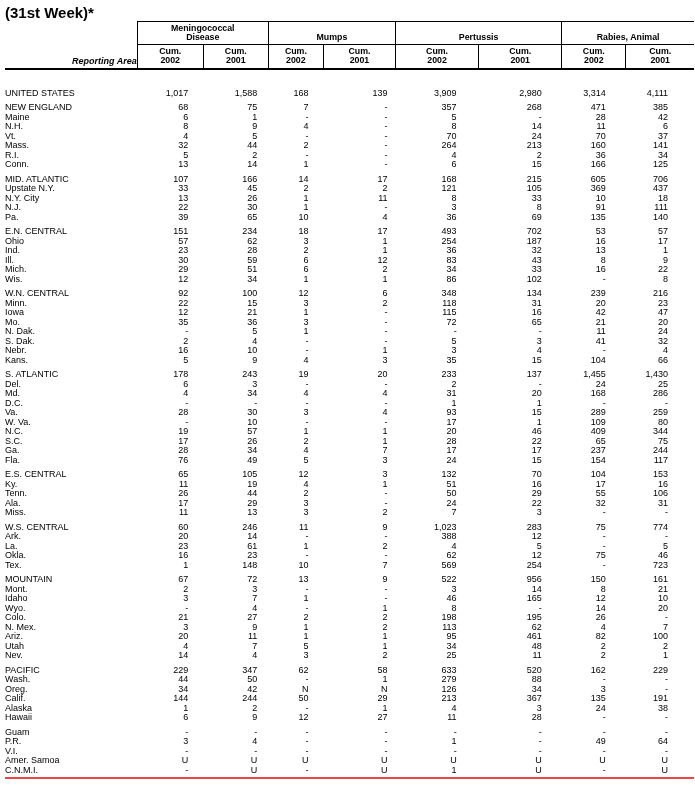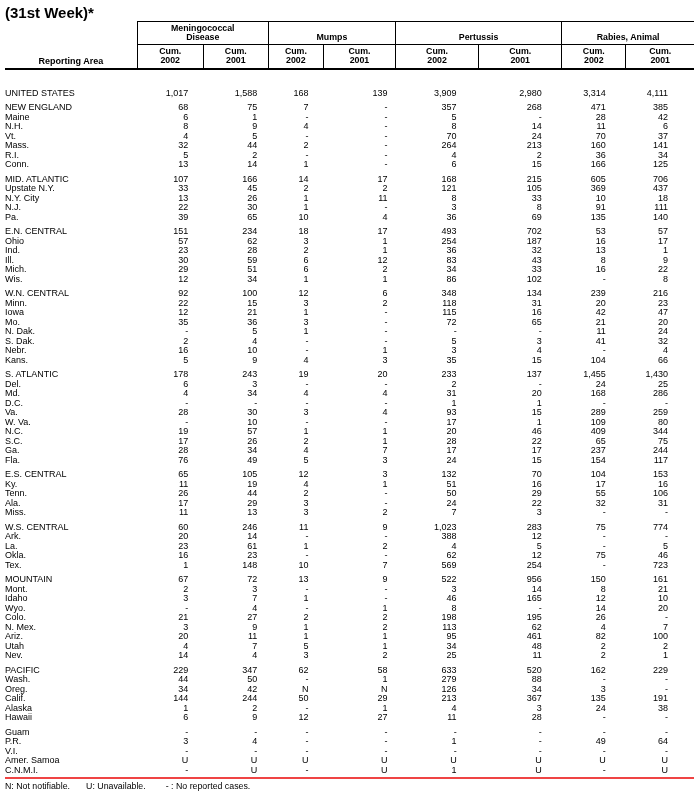--- a/index.html
+++ b/index.html
@@ -12,22 +12,22 @@
 
   .title { font-weight:bold; font-size:10.5px; line-height:11.5px; white-space:nowrap; }
   .title .cont { font-style:italic; }
   .title-line2 { font-weight:bold; font-size:15px; line-height:11.5px; }
 
   table { border-collapse:collapse; table-layout:fixed; width:689px; margin-top:2px; }
   th, td { padding:0; margin:0; }
 
   
   th.area-head {
-    text-align:center; vertical-align:bottom; font-weight:bold; font-size:9px;
-    line-height:10px; border-bottom:2px solid #000; padding-bottom:2px;
+    text-align:right; vertical-align:bottom; font-weight:bold; font-size:9px;
+    line-height:10px; border-bottom:2px solid #000; padding-bottom:2px;font-style:italic;
   }
   tr.group-row th.group {
     border-top:1px solid #000; border-left:1px solid #000; border-bottom:1px solid #000;
     vertical-align:bottom; text-align:center;
     font-weight:bold; font-size:8.8px; line-height:9.5px; padding:2px 0 1px 0;
   }
   tr.sub-row th.sub {
     border-left:1px solid #000; border-bottom:2px solid #000;
     text-align:center; vertical-align:bottom;
     font-weight:bold; font-size:8.8px; line-height:9.5px; padding:2px 0 2px 0;margin-left:16px;
@@ -893,18 +893,15 @@
           <td class="val c3">U</td>
           <td class="val c4">1</td>
           <td class="val c5">U</td>
           <td class="val c6">-</td>
           <td class="val c7">U</td>
         </tr>
       </tbody>
   </table>
 
   <div class="footnotes">
-    <div class="fn-row">
-      <span class="fn-n">N: Not notifiable.</span><span class="fn-u">U: Unavailable.</span><span class="fn-dash">- : No reported cases.</span>
-    </div>
   </div>
 
 </div>
 
 </body></html>

